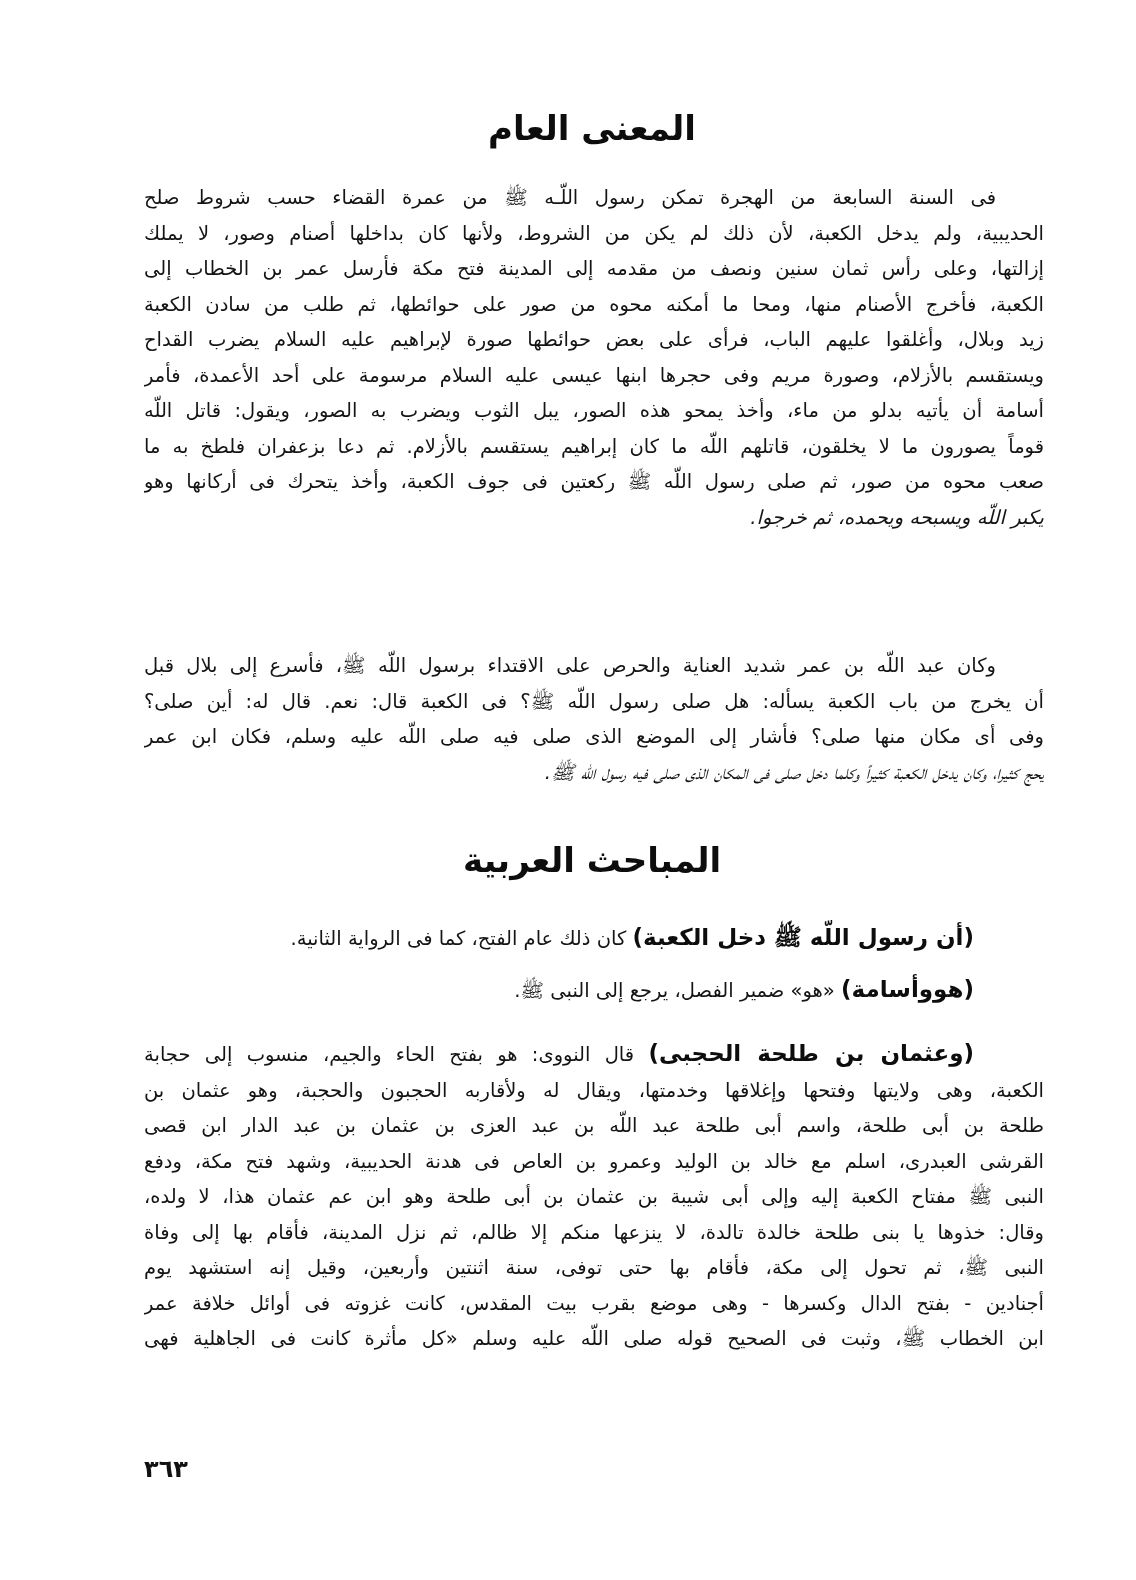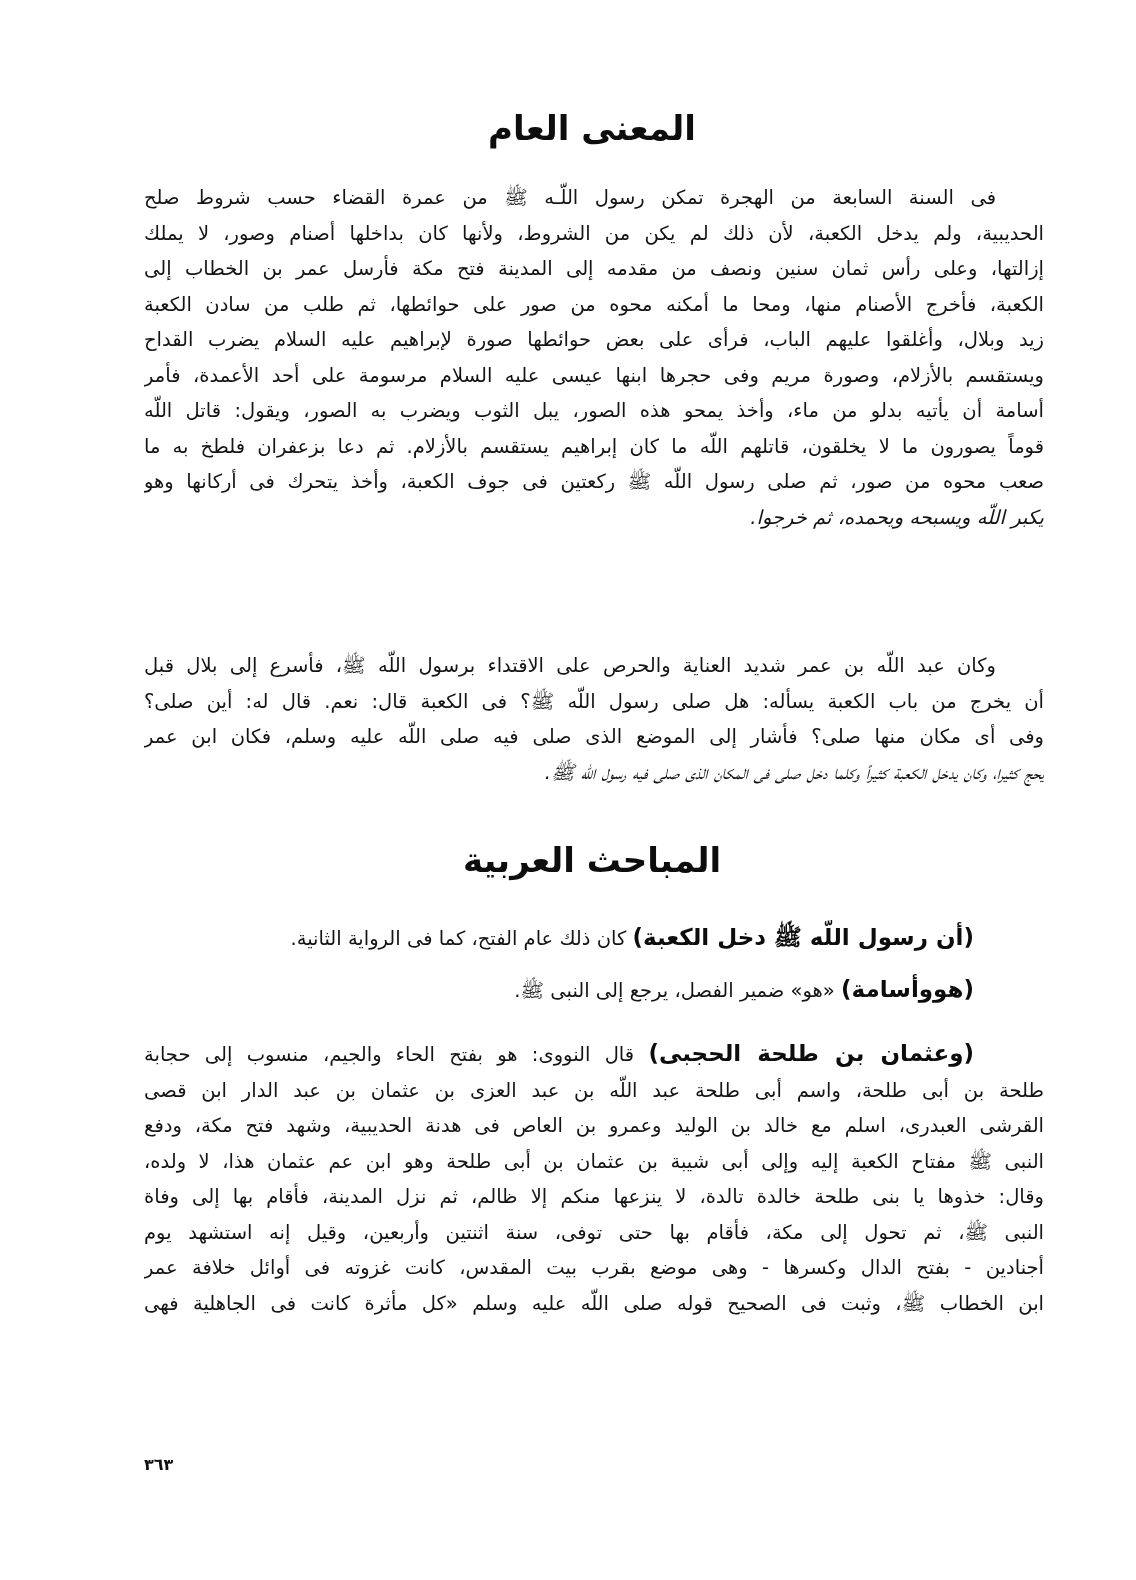--- a/index.html
+++ b/index.html
@@ -17,21 +17,21 @@
   .line.last { text-align-last:right;font-style:italic; }
   .p1 { top:180px; }
   .p2 { top:648px; }
   .entry { position:absolute; left:120px; width:900px; direction:rtl; font-size:19.5px;
            line-height:35.5px; color:#141414; }
   .entry .lemma { font-weight:bold; font-size:23px; color:#0d0d0d; }
   .e1 { top:920px; padding-right:70px; width:830px; }
   .e2 { top:972px; padding-right:70px; width:830px; }
   .e3 { top:1036px; }
   .e3 .first { padding-right:70px; }
-  .pagenum { position:absolute; left:120px; top:1455px; font-size:16px; direction:rtl; color:#111; font-weight:bold; }
+  .pagenum { position:absolute; left:120px; top:1455px; font-size:24px; direction:rtl; color:#111; font-weight:bold; }
 </style>
 </head>
 <body>
 
 <div class="page">
 
   <div class="title t1">المعنى العام</div>
 
   <div class="para p1">
     <span class="line"><span class="indent"></span><span>فى السنة السابعة من الهجرة تمكن رسول اللّـه ﷺ من عمرة القضاء حسب شروط صلح</span></span>
@@ -58,20 +58,21 @@
   <div class="entry e1">
     <span class="lemma">(أن رسول اللّه ﷺ دخل الكعبة)</span><span> كان ذلك عام الفتح، كما فى الرواية الثانية.</span>
   </div>
 
   <div class="entry e2">
     <span class="lemma">(هووأسامة)</span><span> «هو» ضمير الفصل، يرجع إلى النبى ﷺ.</span>
   </div>
 
   <div class="entry para e3">
     <span class="line first"><span class="lemma">(وعثمان بن طلحة الحجبى)</span><span> قال النووى: هو بفتح الحاء والجيم، منسوب إلى حجابة</span></span>
+    <span class="line">الكعبة، وهى ولايتها وفتحها وإغلاقها وخدمتها، ويقال له ولأقاربه الحجبون والحجبة، وهو عثمان بن</span>
     <span class="line">طلحة بن أبى طلحة، واسم أبى طلحة عبد اللّه بن عبد العزى بن عثمان بن عبد الدار ابن قصى</span>
     <span class="line">القرشى العبدرى، اسلم مع خالد بن الوليد وعمرو بن العاص فى هدنة الحديبية، وشهد فتح مكة، ودفع</span>
     <span class="line">النبى ﷺ مفتاح الكعبة إليه وإلى أبى شيبة بن عثمان بن أبى طلحة وهو ابن عم عثمان هذا، لا ولده،</span>
     <span class="line">وقال: خذوها يا بنى طلحة خالدة تالدة، لا ينزعها منكم إلا ظالم، ثم نزل المدينة، فأقام بها إلى وفاة</span>
     <span class="line">النبى ﷺ، ثم تحول إلى مكة، فأقام بها حتى توفى، سنة اثنتين وأربعين، وقيل إنه استشهد يوم</span>
     <span class="line">أجنادين - بفتح الدال وكسرها - وهى موضع بقرب بيت المقدس، كانت غزوته فى أوائل خلافة عمر</span>
     <span class="line">ابن الخطاب ﷺ، وثبت فى الصحيح قوله صلى اللّه عليه وسلم «كل مأثرة كانت فى الجاهلية فهى</span>
   </div>
 
   <div class="pagenum">٣٦٣</div>

